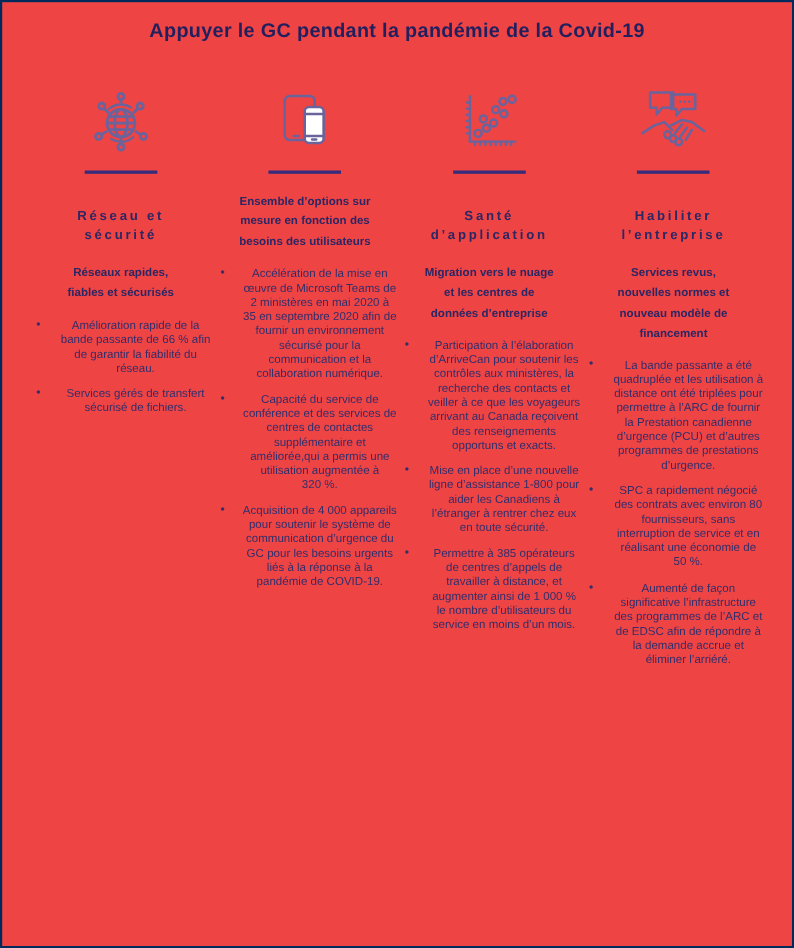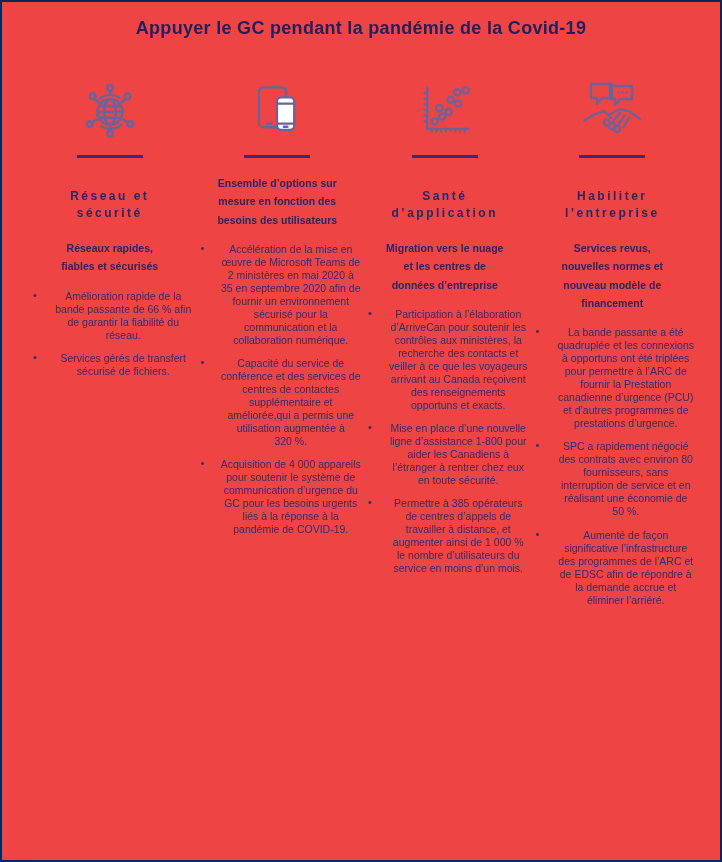--- a/index.html
+++ b/index.html
@@ -213,20 +213,20 @@
         </svg>
       </div>
       <div class="icon-underline"></div>
       <div class="col-heading">Habiliter
 l’entreprise</div>
       <div class="col-subheading">Services revus,
 nouvelles normes et
 nouveau modèle de
 financement</div>
       <ul class="bullets">
-        <li>La bande passante a été quadruplée et les connexions à opportuns ont été triplées pour permettre à l’ARC de fournir la Prestation canadienne d’urgence (PCU) et d’autres programmes de prestations d’urgence.</li>
+        <li>La bande passante a été quadruplée et les utilisation à distance ont été triplées pour permettre à l’ARC de fournir la Prestation canadienne d’urgence (PCU) et d’autres programmes de prestations d’urgence.</li>
         <li>SPC a rapidement négocié des contrats avec environ 80 fournisseurs, sans interruption de service et en réalisant une économie de 50&nbsp;%.</li>
         <li>Aumenté de façon significative l’infrastructure des programmes de l’ARC et de EDSC afin de répondre à la demande accrue et éliminer l’arriéré.</li>
       </ul>
     </div>
 
   </div>
 </div>
 
 </body></html>

